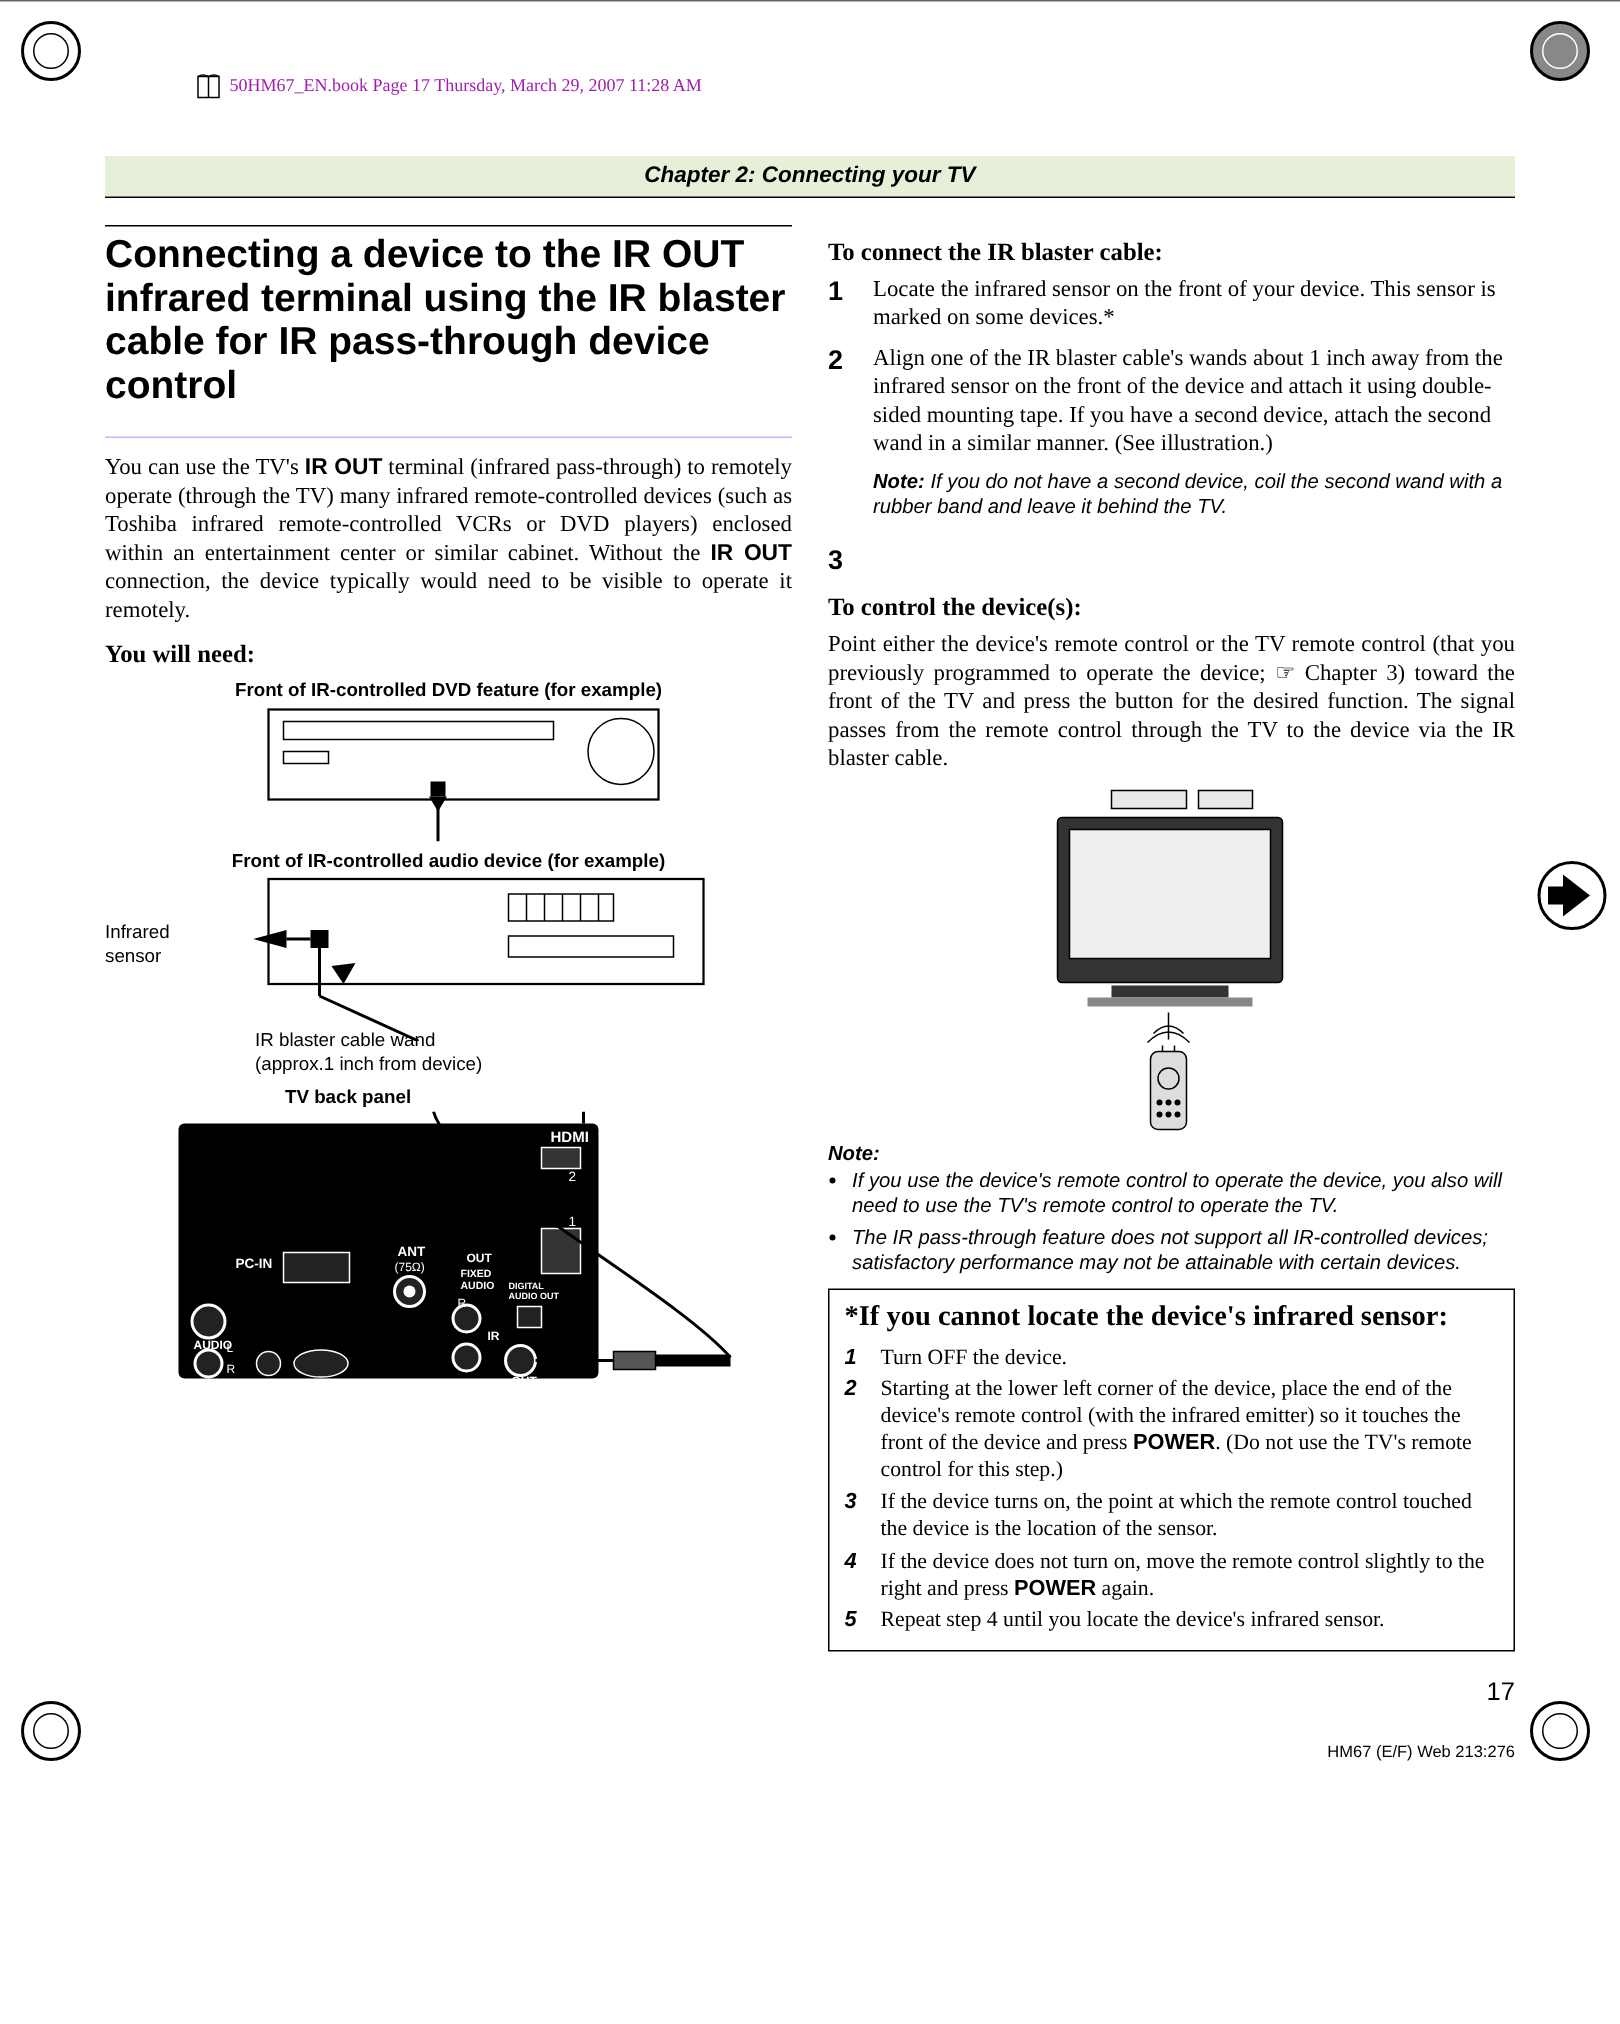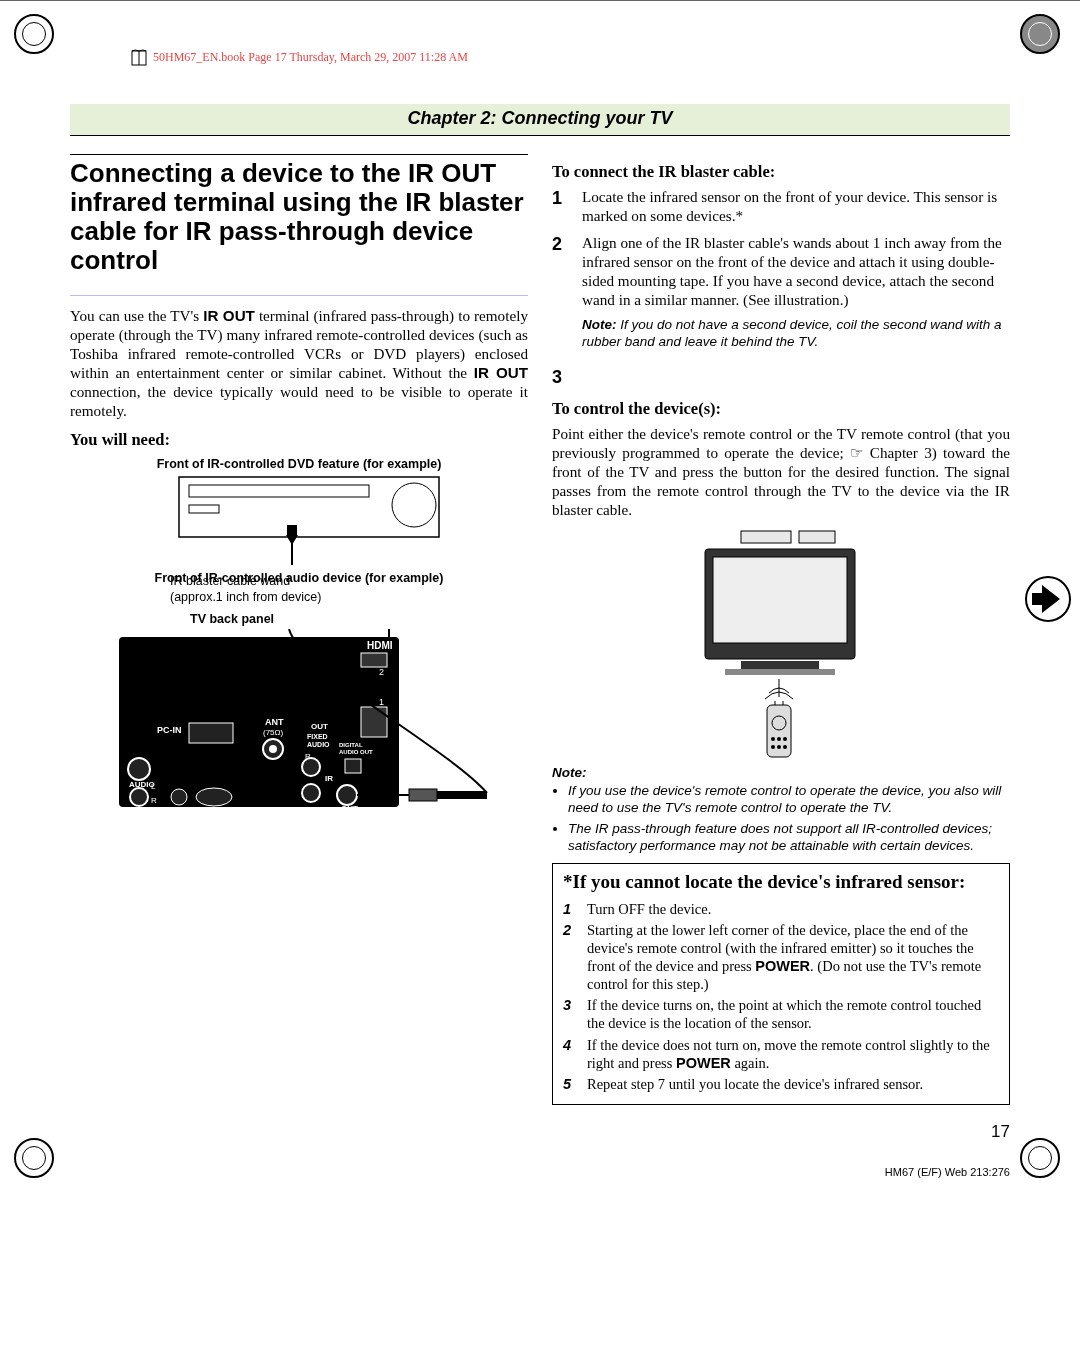--- a/index.html
+++ b/index.html
@@ -47,30 +47,30 @@
     width: 48px; height: 48px;
   }
   .arrow-mark.right { right: 8px; top: 50%; transform: translateY(-50%); }
   .arrow-svg { width: 48px; height: 48px; }
 
   .top-hairline { position: absolute; top: 0; left: 0; right: 0; height: 1px; background: #666; }
 
   .header-path {
     font-family: "Times New Roman", serif;
     font-size: 12px;
-    color: #ef4444;
+    color: #a21caf;
     margin-left: 60px;
     margin-top: 8px;
   }
   .chapter-band {
     margin-top: 36px;
     font-family: Arial, Helvetica, sans-serif;
     font-weight: bold;
     font-style: italic;
-    font-size: 18px;
+    font-size: 15px;
     text-align: center;
     padding: 4px 0 6px 0;
     border-bottom: 1px solid #000;
     background: linear-gradient(#e6f0d8, #e6f0d8);
   }
   .content {
     display: flex;
     gap: 24px;
     margin-top: 18px;
   }
@@ -228,20 +228,39 @@
           <rect x="50" y="10" width="180" height="12" fill="none" stroke="#000"></rect>
           <circle cx="275" cy="30" r="22" fill="none" stroke="#000"></circle>
           <rect x="50" y="30" width="30" height="8" fill="none" stroke="#000"></rect>
           <rect x="148" y="50" width="10" height="10" fill="#000"></rect>
           <polygon points="153,70 147,60 159,60" fill="#000"></polygon>
           <line x1="153" y1="66" x2="153" y2="90" stroke="#000" stroke-width="2"></line>
         </svg>
       </div>
 
       <div class="fig-caption">Front of IR-controlled audio device (for example)</div>
+      <div class="figure" style="position:relative">
+        <svg class="fig-svg" width="400" height="110" viewBox="0 0 400 110">
+          <rect x="80" y="2" width="290" height="70" fill="#fff" stroke="#000" stroke-width="1.5"></rect>
+          <rect x="240" y="12" width="70" height="18" fill="none" stroke="#000"></rect>
+          <line x1="252" y1="12" x2="252" y2="30" stroke="#000"></line>
+            <line x1="264" y1="12" x2="264" y2="30" stroke="#000"></line>
+            <line x1="276" y1="12" x2="276" y2="30" stroke="#000"></line>
+            <line x1="288" y1="12" x2="288" y2="30" stroke="#000"></line>
+            <line x1="300" y1="12" x2="300" y2="30" stroke="#000"></line>
+          <rect x="240" y="40" width="110" height="14" fill="none" stroke="#000"></rect>
+          <polygon points="70,42 92,36 92,48" fill="#000"></polygon>
+          <line x1="92" y1="42" x2="108" y2="42" stroke="#000" stroke-width="2"></line>
+          <rect x="108" y="36" width="12" height="12" fill="#000"></rect>
+          <line x1="114" y1="48" x2="114" y2="80" stroke="#000" stroke-width="2"></line>
+          <line x1="114" y1="80" x2="180" y2="110" stroke="#000" stroke-width="2"></line>
+          <polygon points="130,72 138,58 122,60" fill="#000"></polygon>
+        </svg>
+        <div class="annot" style="position:absolute; left:0; top:30px; width:70px; text-align:left">Infrared sensor</div>
+      </div>
       <div class="annot" style="margin-left:100px; margin-top:-14px">
         <div>IR blaster cable wand</div>
         <div>(approx.1 inch from device)</div>
       </div>
 
       <div class="fig-caption" style="text-align:left; margin-left:120px">TV back panel</div>
       <div class="figure">
         <svg class="fig-svg" width="420" height="190" viewBox="0 0 420 190">
 
           <rect x="30" y="8" width="280" height="170" rx="4" fill="#000"></rect>
@@ -369,21 +388,21 @@
           <li>
               <span class="bnum">3</span>
               <span>If the device turns on, the point at which the remote control touched the device is the location of the sensor.</span>
             </li>
           <li>
               <span class="bnum">4</span>
               <span>If the device does not turn on, move the remote control slightly to the right and press <span class="sans-bold" style="font-style:normal">POWER</span> again.</span>
             </li>
           <li>
               <span class="bnum">5</span>
-              <span>Repeat step 7 until you locate the device's infrared sensor.</span>
+              <span>Repeat step 4 until you locate the device's infrared sensor.</span>
             </li>
         </ol>
       </div>
 
       <div class="page-num">17</div>
     </div>
   </div>
 
   <div class="footer-id">HM67 (E/F) Web 213:276</div>
 </div>

